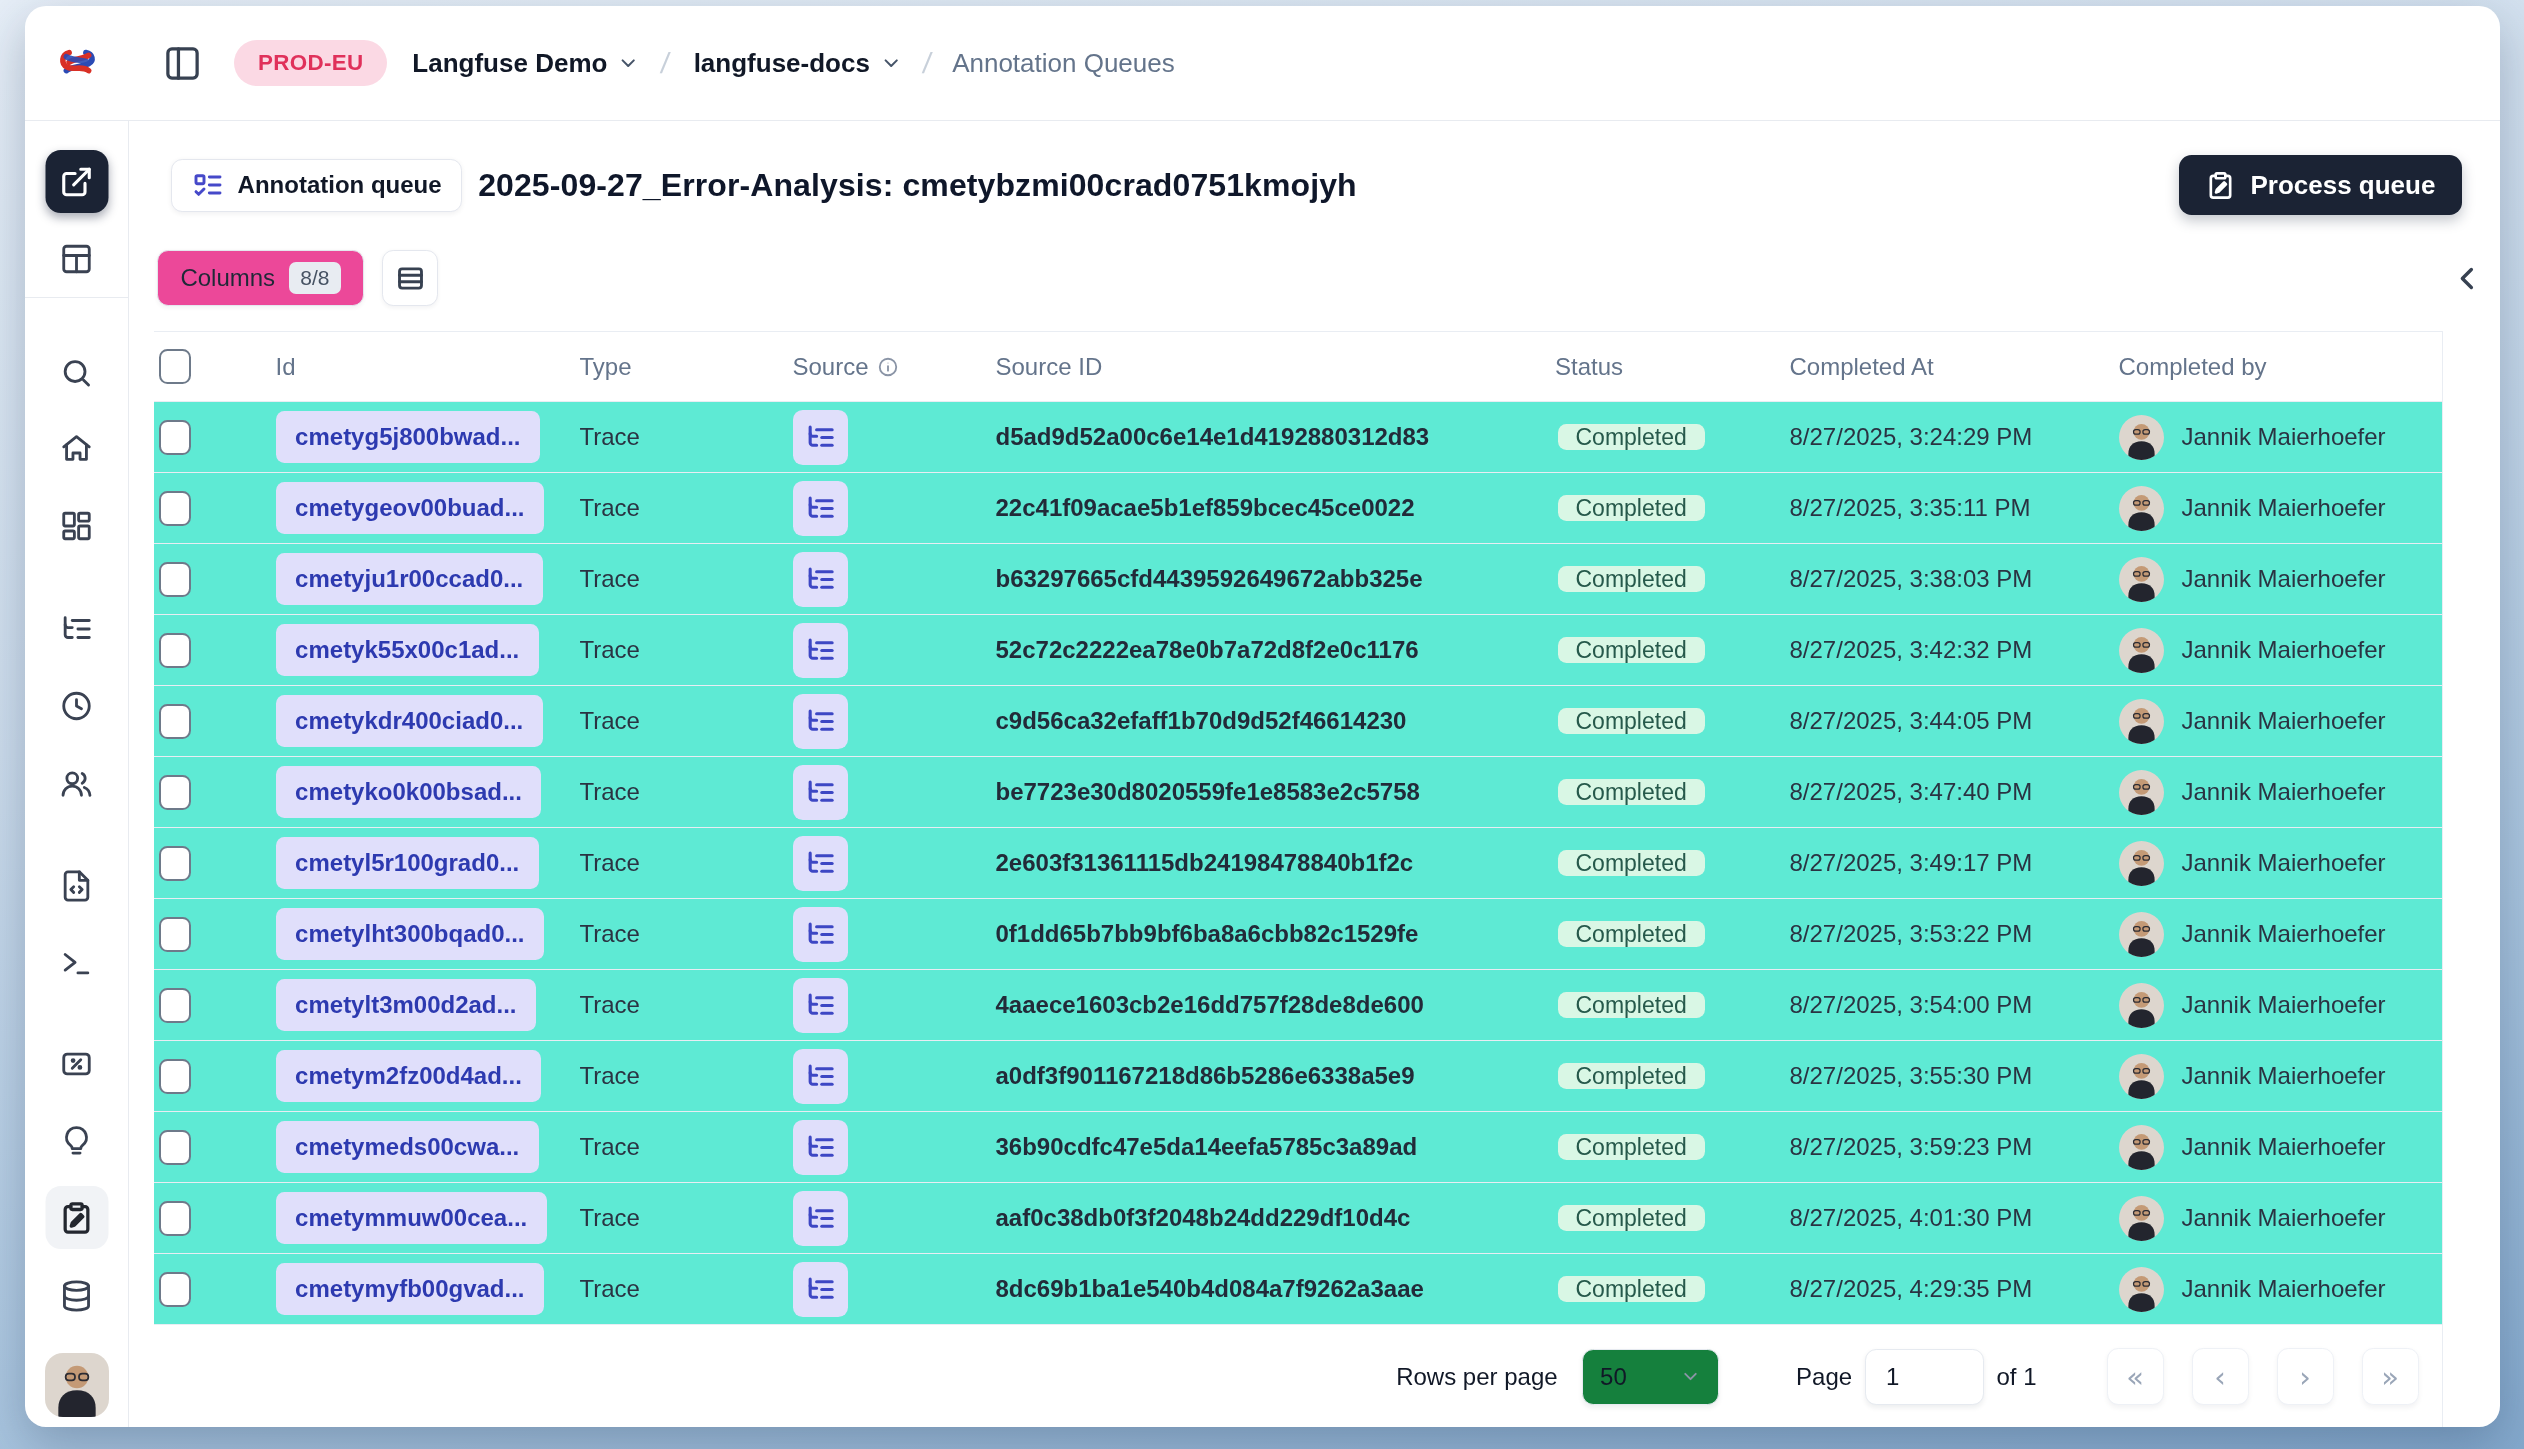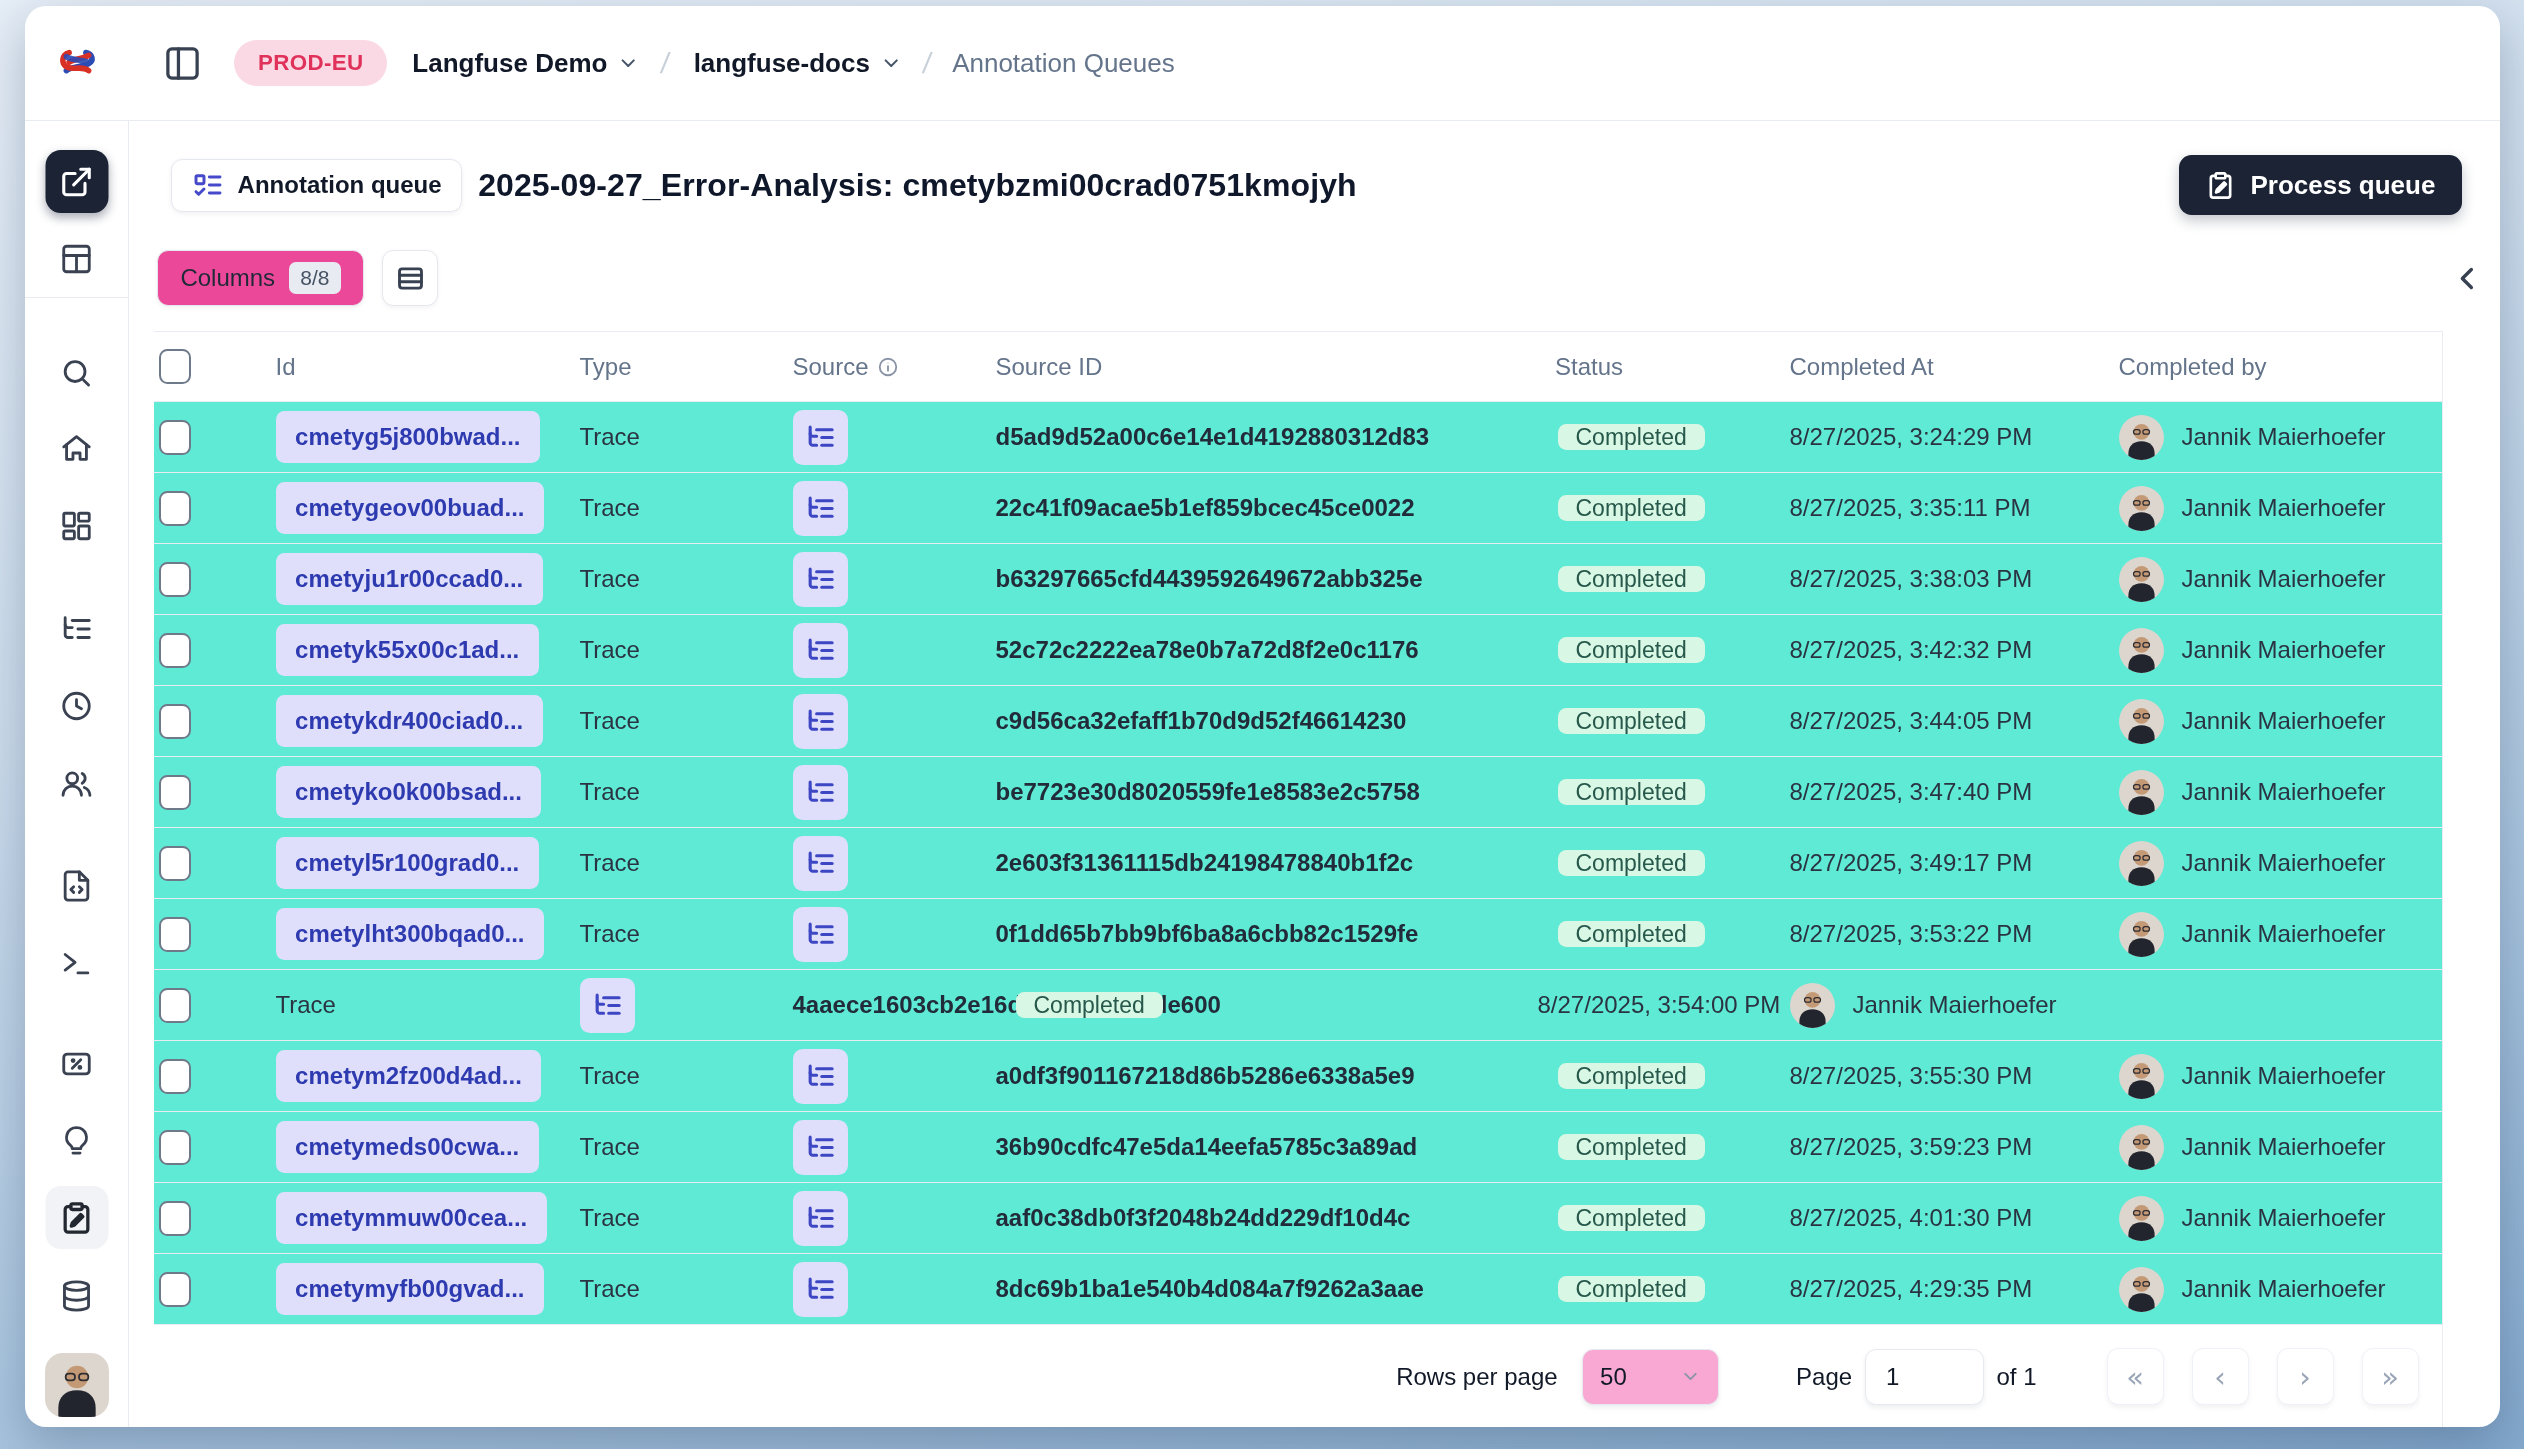--- a/index.html
+++ b/index.html
@@ -55,21 +55,21 @@
   .cb { width:32px; height:35px; border:2.1px solid #6e7a8a; border-radius:8.4px; background:#fff; margin-left:5.6px; cursor:pointer; }
   .id-chip { display:inline-block; background:#e0dffb; color:#2d3ab0; font-size:24px; font-weight:700; padding:12px 19.6px; border-radius:8.4px; white-space:nowrap; cursor:pointer; }
   .cell-text { font-size:24px; color:#2a3342; white-space:nowrap; }
   .srcid { font-weight:600; color:#222b39; }
   .src-chip { width:55px; height:55px; border-radius:9.8px; background:#e0dffb; display:flex; align-items:center; justify-content:center; cursor:pointer; }
   .status-badge { display:inline-flex; align-items:center; height:26px; padding:0 18px; margin-left:20px; background:#d9f7e5; color:#26594b; font-size:23px; font-weight:500; border-radius:8.4px; }
   .row-avatar { width:45px; height:45px; border-radius:50%; overflow:hidden; margin-right:18px; flex:none; }
   
   .tfoot { flex:1; display:flex; align-items:center; justify-content:flex-end; padding-right:23px; min-height:94px; }
   .foot-label { font-size:24px; color:#111827; }
-  .select-box { display:inline-flex; align-items:center; justify-content:space-between; margin-left:24.5px; width:137px; height:56px; padding:0 17px; background:#f9a8d4; border:1.4px solid #e6eaf0; border-radius:11.2px; font-size:24px; color:#111827; cursor:pointer; box-shadow:0 2.1px 5.6px rgba(15,23,42,.07); }
+  .select-box { display:inline-flex; align-items:center; justify-content:space-between; margin-left:24.5px; width:137px; height:56px; padding:0 17px; background:#15803d; border:1.4px solid #e6eaf0; border-radius:11.2px; font-size:24px; color:#111827; cursor:pointer; box-shadow:0 2.1px 5.6px rgba(15,23,42,.07); }
   .page-label { margin-left:77px; }
   .page-input { margin-left:13.3px; width:119px; height:56px; padding:0 0 0 19.6px; background:#fff; border:1.4px solid #e6eaf0; border-radius:11.2px; font-size:24px; color:#111827; font-family:inherit; box-shadow:0 2.1px 5.6px rgba(15,23,42,.07); }
   .of-label { margin-left:12px; }
   .pager { display:flex; gap:28px; margin-left:70px; }
   .pager-btn { width:57px; height:57px; border:1.4px solid #eef1f6; border-radius:11.2px; background:#fff; color:#9aa6b8; font-size:29px; display:flex; align-items:center; justify-content:center; cursor:pointer; box-shadow:0 2.1px 5.6px rgba(15,23,42,.05); font-family:"DejaVu Sans",sans-serif; }
   svg { display:block; }
 </style>
 </head>
 <body>
 
@@ -621,20 +621,23 @@
                   <rect x="25.5" y="15.5" width="7" height="5" rx="2.4" fill="none" stroke="#2c2c33" stroke-width="1.3"></rect>
                 </svg>
               </span>
               <span class="cell-text">Jannik Maierhoefer</span>
             </div>
           </div>
           <div class="tr data-row">
     <div class="td">
               <span class="cb"></span>
             </div>
+    <div class="td">
+              <span class="id-chip">cmetylt3m00d2ad...</span>
+            </div>
     <div class="td cell-text">Trace</div>
     <div class="td">
               <span class="src-chip">
                 <svg width="31" height="31" viewBox="0 0 24 24" fill="none" stroke="#3d47c4" stroke-width="2.4" stroke-linecap="round" stroke-linejoin="round">
                   <path d="M21 6H9"></path>
                   <path d="M21 12h-8"></path>
                   <path d="M21 18h-8"></path>
                   <path d="M4 4v5a2 2 0 0 0 2 2h3"></path>
                   <path d="M4 9v7a2 2 0 0 0 2 2h3"></path>
                 </svg>

